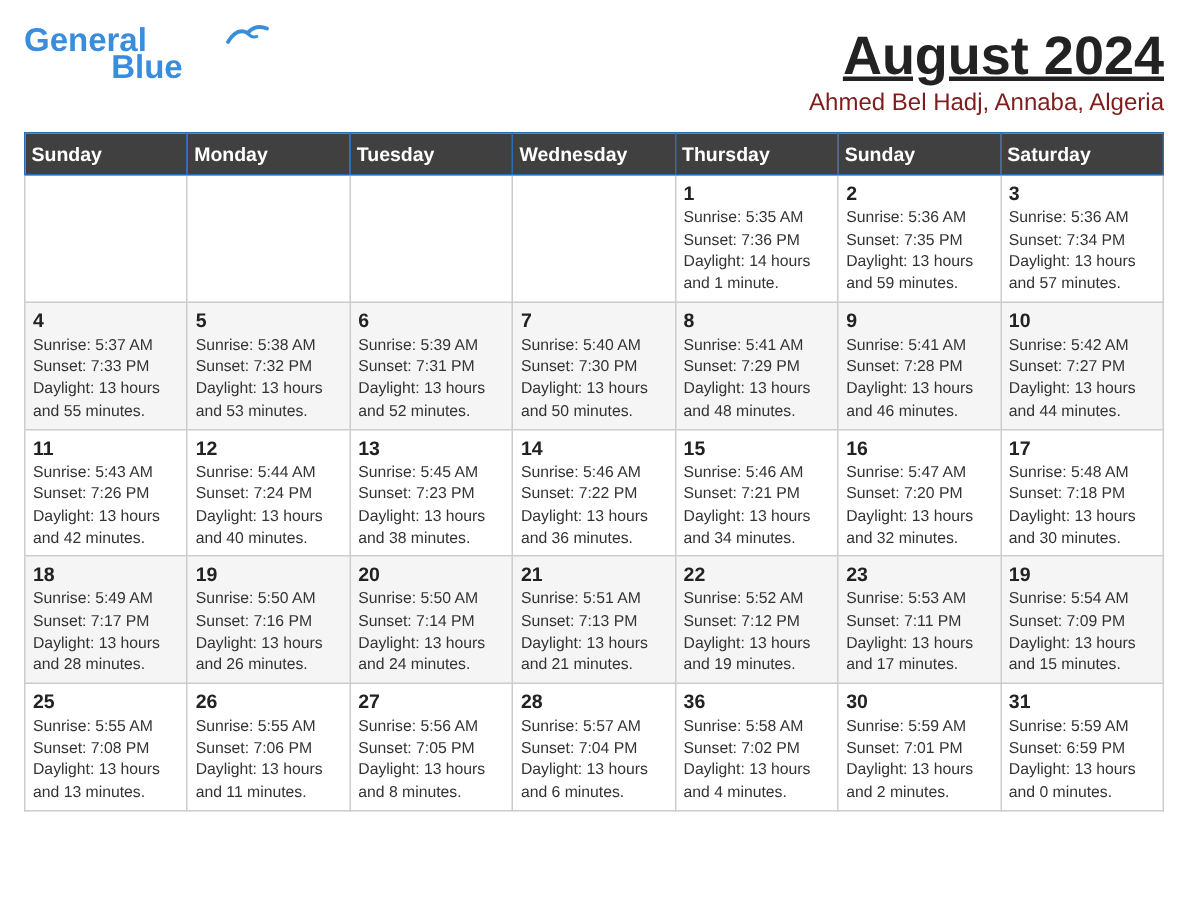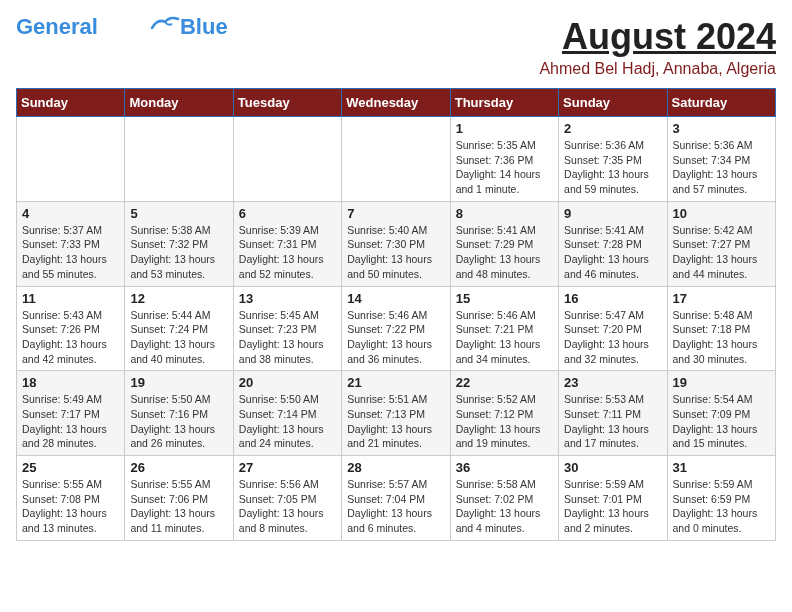--- a/index.html
+++ b/index.html
@@ -11,22 +11,22 @@
       padding: 16px;
     }
     .header {
       display: flex;
       justify-content: space-between;
       align-items: flex-start;
       margin-bottom: 10px;
     }
     .logo {
       display: flex;
-      flex-direction: row;
-      align-items: flex-end;
+      flex-direction: column;
+      align-items: center;
     }
     .logo-text {
       font-size: 22px;
       font-weight: bold;
       color: #1a3a5c;
       line-height: 1;
     }
     .logo-text span {
       color: #3a8ddd;
     }
@@ -49,21 +49,21 @@
       font-size: 16px;
       color: #7f1d1d;
       margin-top: 2px;
     }
     .calendar {
       width: 100%;
       border-collapse: collapse;
       font-size: 11px;
     }
     .calendar th {
-      background: #7f1d1d;
+      background: #404040;
       color: #fff;
       padding: 6px 4px;
       text-align: left;
       font-size: 13px;
       font-weight: bold;
       border: 1px solid #2a6db5;
     }
     .calendar td {
       vertical-align: top;
       border: 1px solid #ccc;

